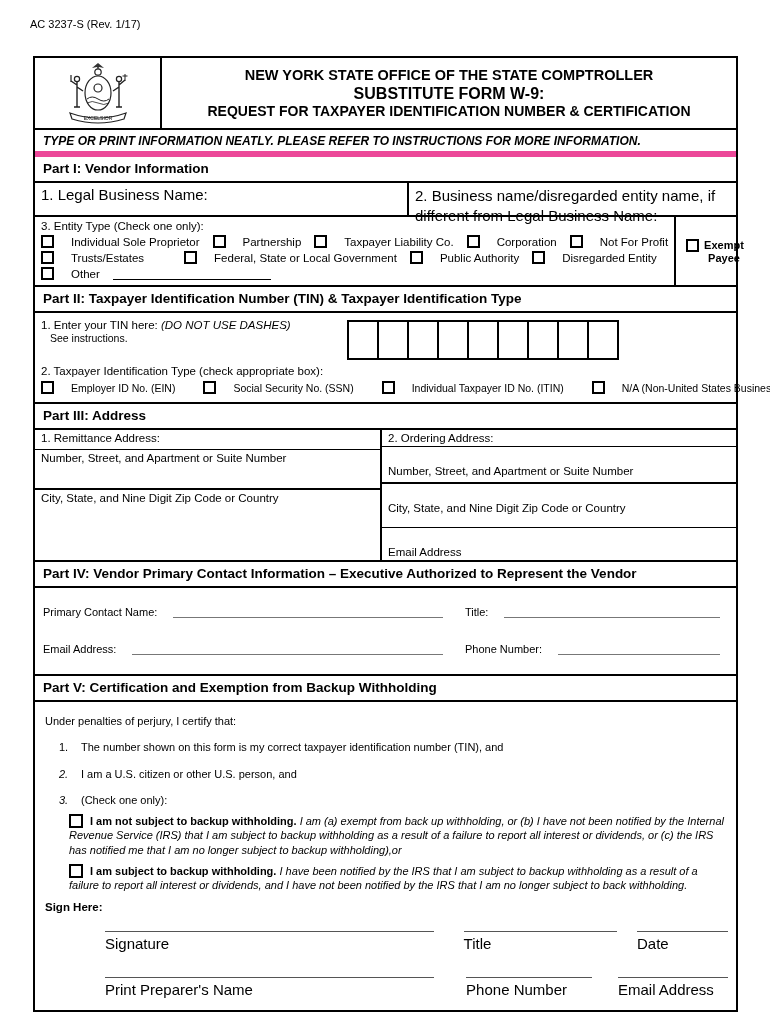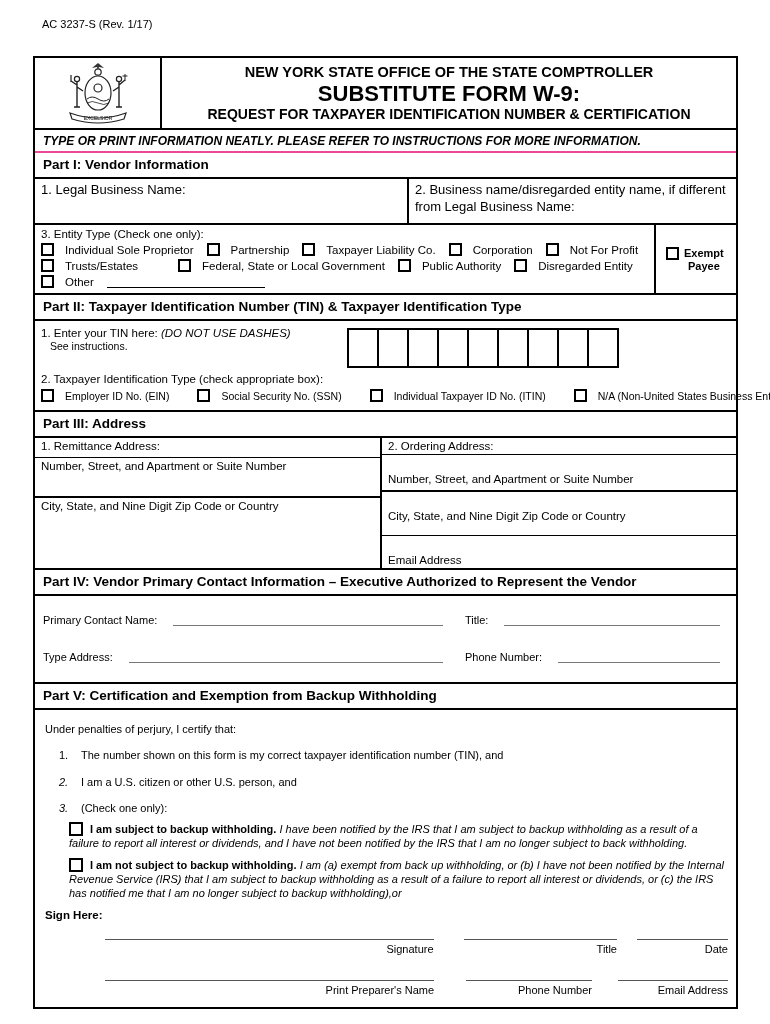--- a/index.html
+++ b/index.html
@@ -1,44 +1,44 @@
 <!DOCTYPE html>
 <html><head>
 <meta charset="utf-8">
 <style>
   * { margin:0; padding:0; box-sizing:border-box; }
   html,body { width:770px; height:1024px; background:#fff; color:#000;
               font-family:"Liberation Sans", sans-serif; }
   body { position:relative; }
 
-  .form-number { position:absolute; left:42px; top:18px; font-size:11px; }
+  .form-number { position:absolute; left:30px; top:18px; font-size:11px; }
 
   .form { position:absolute; left:33px; top:56px; width:705px; border:2px solid #000; background:#fff; }
 
   
   .header-row { display:flex; border-bottom:2px solid #000; height:72px; }
   .seal-cell { width:127px; border-right:2px solid #000; display:flex; align-items:center; justify-content:center; }
   .title-cell { flex:1; text-align:center; padding:3px 4px 2px; display:flex; flex-direction:column; justify-content:center; }
   .title-agency { font-size:14.5px; font-weight:bold; line-height:1.25; }
-  .title-main { font-size:22px; font-weight:bold; line-height:1.15; }
+  .title-main { font-size:16px; font-weight:bold; line-height:1.15; }
   .title-sub { font-size:14px; font-weight:bold; line-height:1.25; }
 
-  .tagline-row { border-bottom:2px solid #ec4899; font-size:12px; font-weight:bold; font-style:italic; padding:4px 8px 3px; }
+  .tagline-row { border-bottom:6px solid #ec4899; font-size:12px; font-weight:bold; font-style:italic; padding:4px 8px 3px; }
 
   .part-bar { border-bottom:2px solid #000; font-size:13.5px; font-weight:bold; padding:4px 8px 5px; }
 
   
-  .name-row { display:flex; border-bottom:2px solid #000; height:46px; font-size:13px; }
+  .name-row { display:flex; border-bottom:2px solid #000; height:34px; font-size:15px; }
   .name-cell-l { width:374px; border-right:2px solid #000; padding:3px 6px; }
   .name-cell-r { flex:1; padding:3px 6px; line-height:1.3; }
 
   .entity-row { display:flex; border-bottom:2px solid #000; }
   .entity-main { flex:1; padding:3px 6px 5px; font-size:11.5px; }
   .erow { display:flex; align-items:center; gap:13px; margin-top:3px; }
-  .opt { display:flex; align-items:center; gap:11px; white-space:nowrap; }
+  .opt { display:flex; align-items:center; gap:17px; white-space:nowrap; }
   .opt.gap-lg { margin-right:27px; }
   .cb { width:13px; height:13px; border:2px solid #000; background:#fff; flex:none; display:inline-block; }
   .other-line { display:inline-block; width:158px; border-bottom:1px solid #000; height:12px; }
   .exempt-cell { width:82px; border-left:2px solid #000; display:flex; flex-direction:column; justify-content:center; padding-left:10px; }
   .exempt-top { display:flex; align-items:center; gap:5px; font-weight:bold; font-size:11px; }
   .exempt-bottom { font-weight:bold; font-size:11px; margin-left:22px; }
 
   
   .tin-row { display:flex; padding:6px 6px 2px; }
   .tin-left { width:302px; font-size:11.5px; }
@@ -79,21 +79,21 @@
   .cert-para { margin:2px 4px 7px 26px; }
   .cert-para .cb-inline { width:14px; height:14px; border:2px solid #000; display:inline-block; vertical-align:-3px; margin-right:7px; background:#fff; }
   .cert-bold { font-weight:bold; }
   .cert-ital { font-style:italic; }
   .sign-here { font-weight:bold; font-size:11.5px; margin:6px 0 0 2px; }
 
   .sig-row { display:flex; margin-top:16px; }
   .sig-row.second { margin-top:24px; }
   .sigcol { display:flex; flex-direction:column; }
   .sigline { height:0; border-top:1px solid #555; margin-bottom:2px; }
-  .siglabel { text-align:right; font-size:11px; }
+  .siglabel { text-align:left; font-size:15px; }
   .sg-a { width:332px; margin-left:62px; }
   .sg-b { width:155px; margin-left:30px; }
   .sg-c { width:92px; margin-left:20px; }
   .sg-d { width:332px; margin-left:62px; }
   .sg-e { width:127px; margin-left:32px; }
   .sg-f { width:111px; margin-left:26px; }
 </style>
 </head>
 <body>
 
@@ -286,21 +286,21 @@
         <span class="clabel">Primary Contact Name:</span>
         <span class="uline"></span>
       </div>
       <div class="cfield cf-r">
         <span class="clabel">Title:</span>
         <span class="uline"></span>
       </div>
     </div>
     <div class="contact-row">
       <div class="cfield cf-l">
-        <span class="clabel">Type Address:</span>
+        <span class="clabel">Email Address:</span>
         <span class="uline"></span>
       </div>
       <div class="cfield cf-r">
         <span class="clabel">Phone Number:</span>
         <span class="uline"></span>
       </div>
     </div>
   </div>
 
   <div class="part-bar">Part V: Certification and Exemption from Backup Withholding</div>
@@ -315,29 +315,29 @@
     <div class="cert-item">
       <span class="cert-num ital">2.</span>
       <span>I am a U.S. citizen or other U.S. person, and</span>
     </div>
     <div class="cert-item" style="margin-bottom:7px;">
       <span class="cert-num ital">3.</span>
       <span>(Check one only):</span>
     </div>
 
     <div class="cert-para">
+      <span class="cb-inline"></span><span class="cert-bold">I am not subject to backup withholding.</span>
+      <span class="cert-ital">I am (a) exempt from back up withholding, or (b) I have not been notified by the Internal Revenue Service (IRS)  that I am subject to backup withholding as a result of a failure to report all interest or dividends, or (c) the IRS has notified me that I am no longer subject to backup withholding),or</span>
+    </div>
+
+    <div class="cert-para">
       <span class="cb-inline"></span><span class="cert-bold">I am subject to backup withholding.</span>
       <span class="cert-ital">I have been notified by the IRS that I am subject to backup withholding as a result of a failure to report all interest or dividends, and I have not been notified by the IRS that I am no longer subject to back withholding.</span>
     </div>
 
-    <div class="cert-para">
-      <span class="cb-inline"></span><span class="cert-bold">I am not subject to backup withholding.</span>
-      <span class="cert-ital">I am (a) exempt from back up withholding, or (b) I have not been notified by the Internal Revenue Service (IRS)  that I am subject to backup withholding as a result of a failure to report all interest or dividends, or (c) the IRS has notified me that I am no longer subject to backup withholding),or</span>
-    </div>
-
     <div class="sign-here">Sign Here:</div>
 
     <div class="sig-row">
       <div class="sigcol sg-a">
         <div class="sigline"></div>
         <div class="siglabel">Signature</div>
       </div>
       <div class="sigcol sg-b">
         <div class="sigline"></div>
         <div class="siglabel">Title</div>

